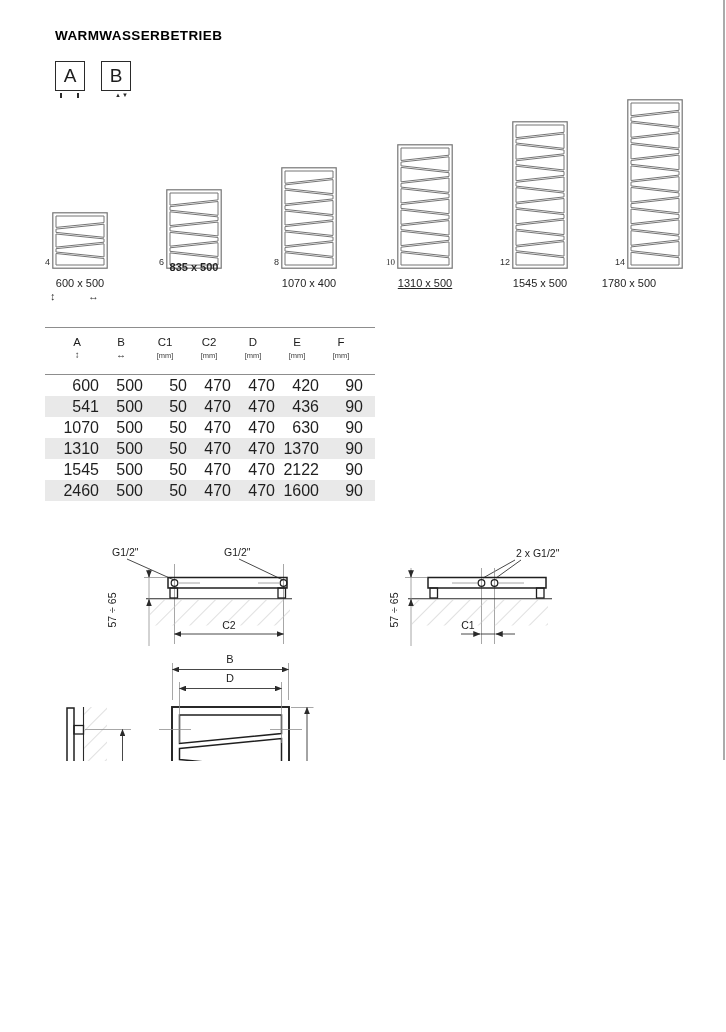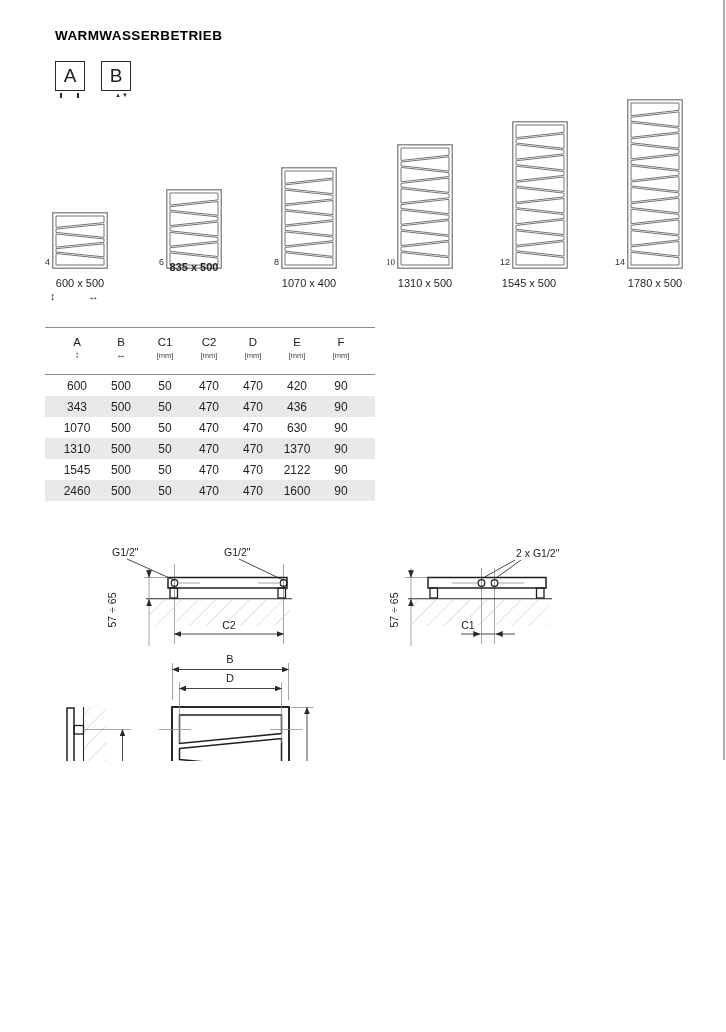--- a/index.html
+++ b/index.html
@@ -19,21 +19,21 @@
   .rad-label{position:absolute;width:90px;text-align:center;font-size:11px;color:#242424;}
   .dir-icon{position:absolute;font-size:11px;color:#2f2f2f;}
   .spec-table{position:absolute;left:45px;top:327px;width:330px;border-top:1px solid #8d8d8d;}
   .sp-header{height:47px;border-bottom:1px solid #8d8d8d;display:flex;padding-left:10px;box-sizing:border-box;}
   .sp-col{width:44px;text-align:center;padding-top:8px;}
   .sp-name{font-size:11.5px;line-height:13px;}
   .sp-sub.arrow{font-size:9.5px;line-height:12px;color:#2a2a2a;}
   .sp-sub.unit{font-size:7.5px;line-height:13px;color:#3d3d3d;}
   .sp-row{height:21px;display:flex;padding-left:10px;box-sizing:border-box;align-items:center;}
   .sp-row.alt{background:#e9e9e9;}
-  .sp-cell{width:44px;text-align:center;font-size:12px;color:#1f1f1f;}
+  .sp-cell{width:44px;text-align:right;font-size:16px;color:#1f1f1f;}
   svg text{font-family:"Liberation Sans",sans-serif;fill:#1c1c1c;}
   .t10{font-size:10.5px;} .t11{font-size:11px;}
   .ln{stroke:#1f1f1f;fill:none;}
   .thin{stroke:#8a8a8a;stroke-width:.75;fill:none;}
   .dim{stroke:#333;stroke-width:.9;fill:none;}
   .pageedge{position:absolute;left:723px;top:0;width:1.5px;height:760px;background:#ababab;}
 </style>
 </head>
 <body>
 
@@ -108,41 +108,41 @@
           <polygon points="4,44.7 52,50.0 52,53.7 4,59.0" fill="none" stroke="#757575" stroke-width="1"></polygon>
           <polygon points="4,60.6 52,55.3 52,69.7 4,64.4" fill="none" stroke="#757575" stroke-width="1"></polygon>
           <polygon points="4,66.0 52,71.3 52,75.0 4,80.3" fill="none" stroke="#757575" stroke-width="1"></polygon>
           <polygon points="4,81.9 52,76.6 52,91.0 4,85.6" fill="none" stroke="#757575" stroke-width="1"></polygon>
           <polygon points="4,87.2 52,92.5 52,96.3 4,101.6" fill="none" stroke="#757575" stroke-width="1"></polygon>
           <polygon points="4,103.2 52,97.9 52,112.2 4,106.9" fill="none" stroke="#757575" stroke-width="1"></polygon>
           <polygon points="4,108.5 52,113.8 52,121.0 4,121.0" fill="none" stroke="#757575" stroke-width="1"></polygon>
         </svg>
       </div>
       <div class="rad-num" style="left:377px;top:257px;font-family:Liberation Serif, serif;">10</div>
-      <div class="rad-label" style="left:380px;top:277px;">1310 x 500</div>
+      <div class="rad-label" style="left:380px;top:277px;text-decoration:underline;">1310 x 500</div>
       <div class="thumb" style="left:512px;top:121px;width:56px;height:148px;">
         <svg width="56" height="148">
           <rect x="0.8" y="0.8" width="54.4" height="146.4" fill="#fff" stroke="#757575" stroke-width="1.2"></rect>
           <polygon points="4,4.0 52,4.0 52,11.3 4,16.7" fill="none" stroke="#757575" stroke-width="1"></polygon>
           <polygon points="4,18.3 52,12.9 52,27.4 4,22.0" fill="none" stroke="#757575" stroke-width="1"></polygon>
           <polygon points="4,23.6 52,29.0 52,32.8 4,38.2" fill="none" stroke="#757575" stroke-width="1"></polygon>
           <polygon points="4,39.8 52,34.4 52,49.0 4,43.6" fill="none" stroke="#757575" stroke-width="1"></polygon>
           <polygon points="4,45.2 52,50.6 52,54.4 4,59.7" fill="none" stroke="#757575" stroke-width="1"></polygon>
           <polygon points="4,61.3 52,56.0 52,70.5 4,65.1" fill="none" stroke="#757575" stroke-width="1"></polygon>
           <polygon points="4,66.7 52,72.1 52,75.9 4,81.3" fill="none" stroke="#757575" stroke-width="1"></polygon>
           <polygon points="4,82.9 52,77.5 52,92.0 4,86.7" fill="none" stroke="#757575" stroke-width="1"></polygon>
           <polygon points="4,88.3 52,93.6 52,97.4 4,102.8" fill="none" stroke="#757575" stroke-width="1"></polygon>
           <polygon points="4,104.4 52,99.0 52,113.6 4,108.2" fill="none" stroke="#757575" stroke-width="1"></polygon>
           <polygon points="4,109.8 52,115.2 52,119.0 4,124.4" fill="none" stroke="#757575" stroke-width="1"></polygon>
           <polygon points="4,126.0 52,120.6 52,135.1 4,129.7" fill="none" stroke="#757575" stroke-width="1"></polygon>
           <polygon points="4,131.3 52,136.7 52,144.0 4,144.0" fill="none" stroke="#757575" stroke-width="1"></polygon>
         </svg>
       </div>
       <div class="rad-num" style="left:492px;top:257px;">12</div>
-      <div class="rad-label" style="left:484px;top:277px;">1545 x 500</div>
+      <div class="rad-label" style="left:495px;top:277px;">1545 x 500</div>
       <div class="thumb" style="left:627px;top:99px;width:56px;height:170px;">
         <svg width="56" height="170">
           <rect x="0.8" y="0.8" width="54.4" height="168.4" fill="#fff" stroke="#757575" stroke-width="1.2"></rect>
           <polygon points="4,4.0 52,4.0 52,11.3 4,16.7" fill="none" stroke="#757575" stroke-width="1"></polygon>
           <polygon points="4,18.3 52,12.9 52,27.5 4,22.1" fill="none" stroke="#757575" stroke-width="1"></polygon>
           <polygon points="4,23.7 52,29.1 52,32.9 4,38.3" fill="none" stroke="#757575" stroke-width="1"></polygon>
           <polygon points="4,39.9 52,34.5 52,49.1 4,43.7" fill="none" stroke="#757575" stroke-width="1"></polygon>
           <polygon points="4,45.3 52,50.7 52,54.5 4,59.9" fill="none" stroke="#757575" stroke-width="1"></polygon>
           <polygon points="4,61.5 52,56.1 52,70.7 4,65.3" fill="none" stroke="#757575" stroke-width="1"></polygon>
           <polygon points="4,66.9 52,72.3 52,76.1 4,81.5" fill="none" stroke="#757575" stroke-width="1"></polygon>
@@ -150,21 +150,21 @@
           <polygon points="4,88.5 52,93.9 52,97.7 4,103.1" fill="none" stroke="#757575" stroke-width="1"></polygon>
           <polygon points="4,104.7 52,99.3 52,113.9 4,108.5" fill="none" stroke="#757575" stroke-width="1"></polygon>
           <polygon points="4,110.1 52,115.5 52,119.3 4,124.7" fill="none" stroke="#757575" stroke-width="1"></polygon>
           <polygon points="4,126.3 52,120.9 52,135.5 4,130.1" fill="none" stroke="#757575" stroke-width="1"></polygon>
           <polygon points="4,131.7 52,137.1 52,140.9 4,146.3" fill="none" stroke="#757575" stroke-width="1"></polygon>
           <polygon points="4,147.9 52,142.5 52,157.1 4,151.7" fill="none" stroke="#757575" stroke-width="1"></polygon>
           <polygon points="4,153.3 52,158.7 52,166.0 4,166.0" fill="none" stroke="#757575" stroke-width="1"></polygon>
         </svg>
       </div>
       <div class="rad-num" style="left:607px;top:257px;">14</div>
-      <div class="rad-label" style="left:610px;top:277px;">1780 x 500</div>
+      <div class="rad-label" style="left:584px;top:277px;">1780 x 500</div>
     </div>
   <div class="dir-icon" style="left:50px;top:290px;">↕</div>
   <div class="dir-icon" style="left:88px;top:290px;">↔</div>
 
   <div class="spec-table">
     <div class="sp-header" id="t-header">
         <div class="sp-col">
           <div class="sp-name">A</div>
           <div class="sp-sub arrow">↕</div>
         </div>
@@ -197,21 +197,21 @@
         <div class="sp-row">
           <div class="sp-cell">600</div>
           <div class="sp-cell">500</div>
           <div class="sp-cell">50</div>
           <div class="sp-cell">470</div>
           <div class="sp-cell">470</div>
           <div class="sp-cell">420</div>
           <div class="sp-cell">90</div>
         </div>
         <div class="sp-row alt">
-          <div class="sp-cell">343</div>
+          <div class="sp-cell">541</div>
           <div class="sp-cell">500</div>
           <div class="sp-cell">50</div>
           <div class="sp-cell">470</div>
           <div class="sp-cell">470</div>
           <div class="sp-cell">436</div>
           <div class="sp-cell">90</div>
         </div>
         <div class="sp-row">
           <div class="sp-cell">1070</div>
           <div class="sp-cell">500</div>

